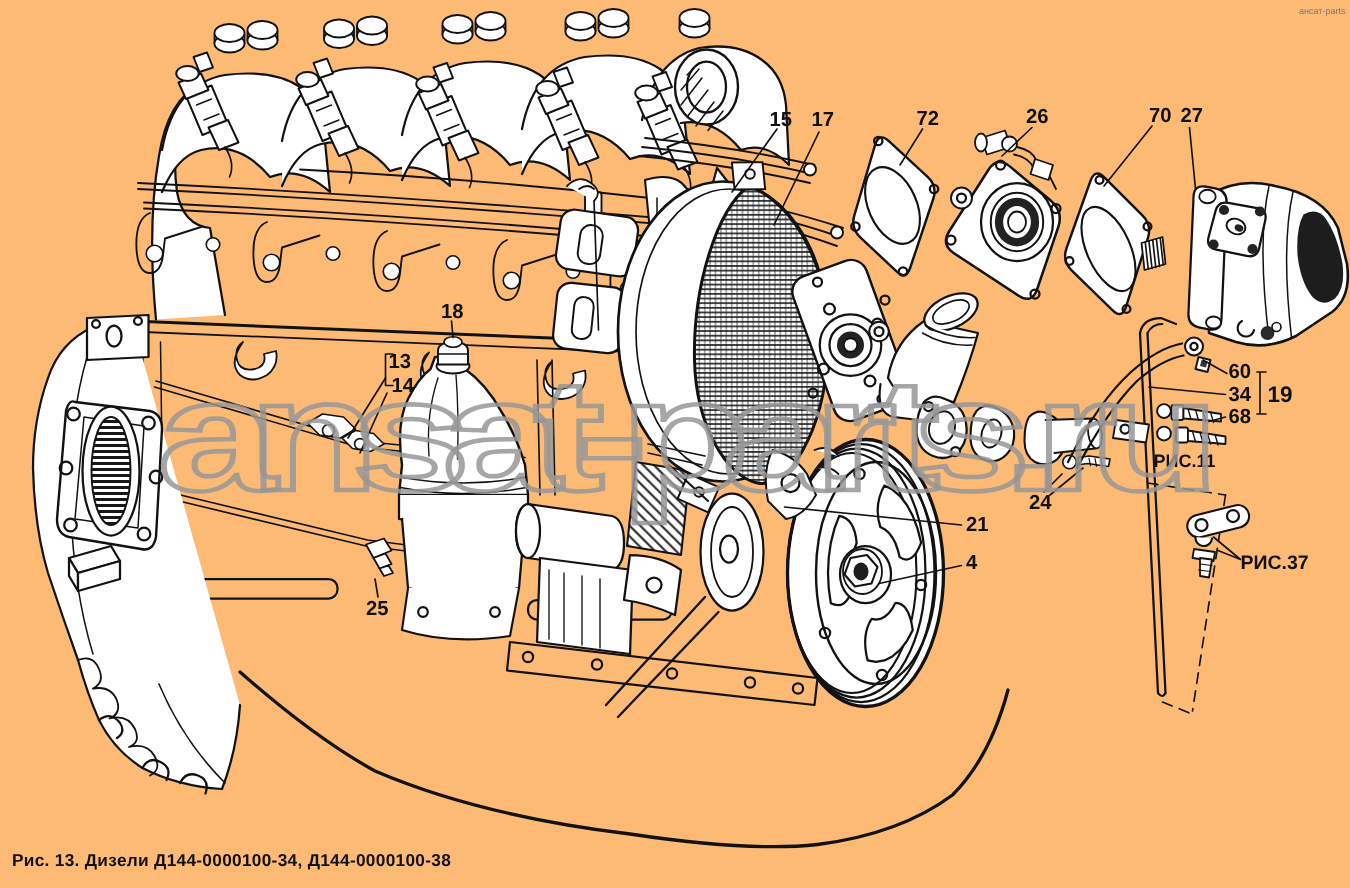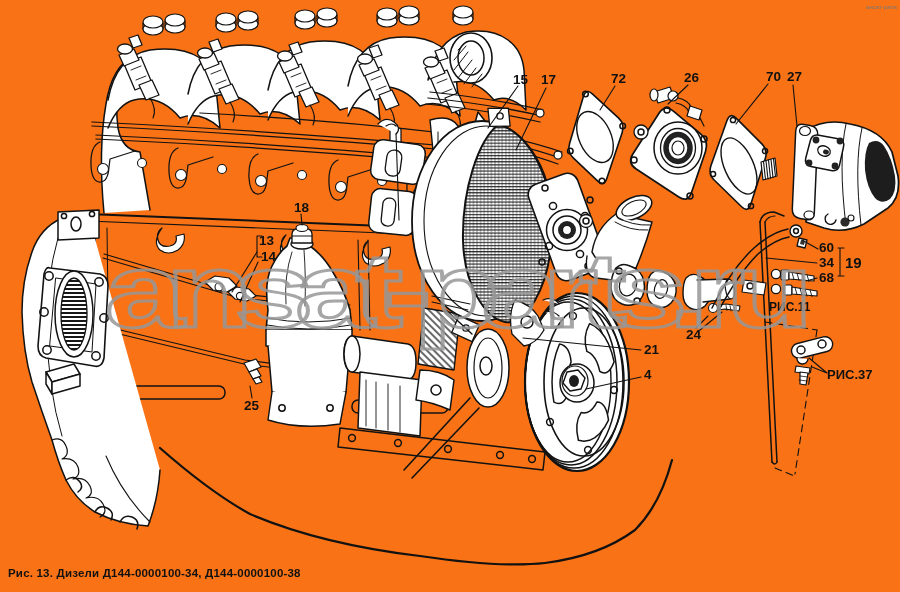--- a/index.html
+++ b/index.html
@@ -1,16 +1,16 @@
 <!DOCTYPE html>
 <html><head>
 <meta charset="utf-8">
 <style>
   html,body{margin:0;padding:0;background:#fff;}
-  .page{position:relative;width:900px;height:592px;background:#f97316;overflow:hidden;
+  .page{position:relative;width:900px;height:592px;background:#fdba74;overflow:hidden;
         font-family:"Liberation Sans", sans-serif;}
   svg{position:absolute;left:0;top:0;}
   text{font-family:"Liberation Sans", sans-serif;}
 </style>
 </head>
 <body>
 <div class="page">
 <svg width="900" height="592" viewBox="0 0 900 592">
 <defs>
   <pattern id="mesh" width="3.6" height="3.1" patternUnits="userSpaceOnUse">

